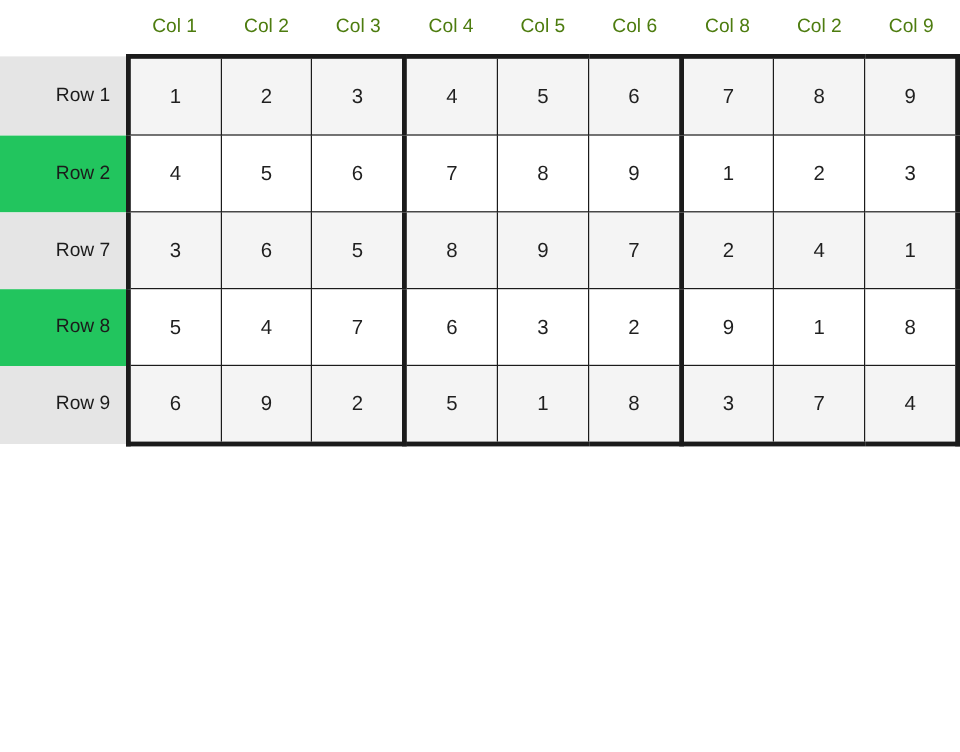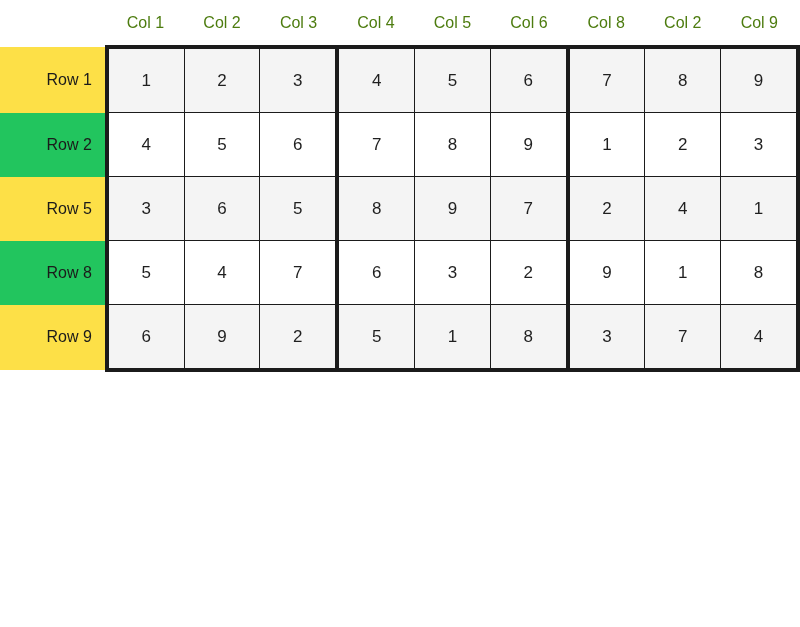--- a/index.html
+++ b/index.html
@@ -65,21 +65,21 @@
     color: #1f1f1f;
     font-weight: 400;
     border-top: 1px solid #1b1b1b;
     border-bottom: 1px solid #1b1b1b;
     border-left: 1px solid #1b1b1b;
     border-right: 1px solid #1b1b1b;
     background: #ffffff;
   }
 
   
-  tr.stripe .row-label { background: #fde047; }
+  tr.stripe .row-label { background: #e5e5e5; }
   tr.stripe .cell      { background: #f4f4f4; }
   tr.plain  .row-label { background: #22c55e; }
   tr.plain  .cell      { background: #ffffff; }
 
   
   .cell.blk-left   { border-left-width: 4px; }
   .cell.blk-right  { border-right-width: 4px; }
   .cell.blk-top    { border-top-width: 4px; }
   .cell.blk-bottom { border-bottom-width: 4px; }
 </style>
@@ -120,21 +120,21 @@
         <td class="cell">5</td>
         <td class="cell blk-right">6</td>
         <td class="cell blk-left">7</td>
         <td class="cell">8</td>
         <td class="cell blk-right">9</td>
         <td class="cell blk-left">1</td>
         <td class="cell">2</td>
         <td class="cell blk-right">3</td>
       </tr>
       <tr class="stripe">
-        <th class="row-label">Row 5</th>
+        <th class="row-label">Row 7</th>
         <td class="cell blk-left">3</td>
         <td class="cell">6</td>
         <td class="cell blk-right">5</td>
         <td class="cell blk-left">8</td>
         <td class="cell">9</td>
         <td class="cell blk-right">7</td>
         <td class="cell blk-left">2</td>
         <td class="cell">4</td>
         <td class="cell blk-right">1</td>
       </tr>

